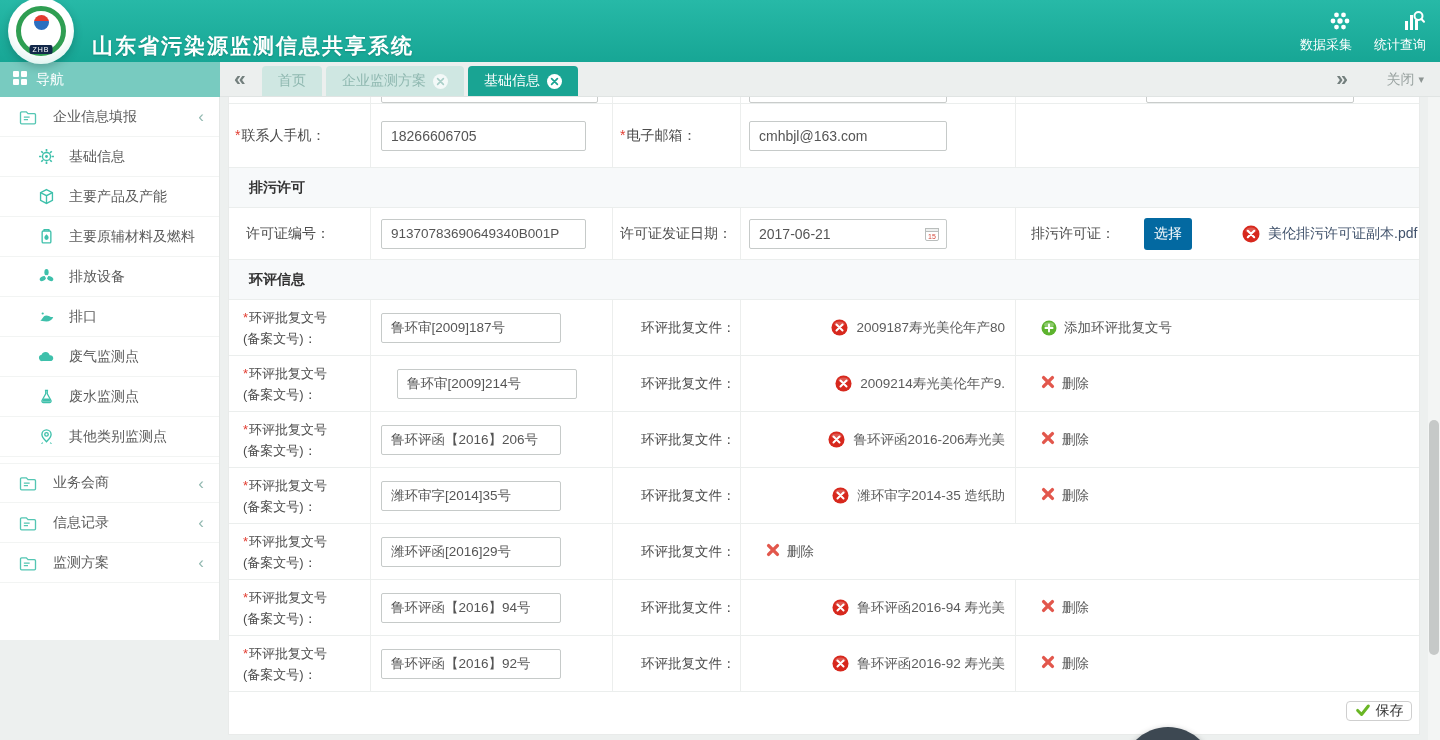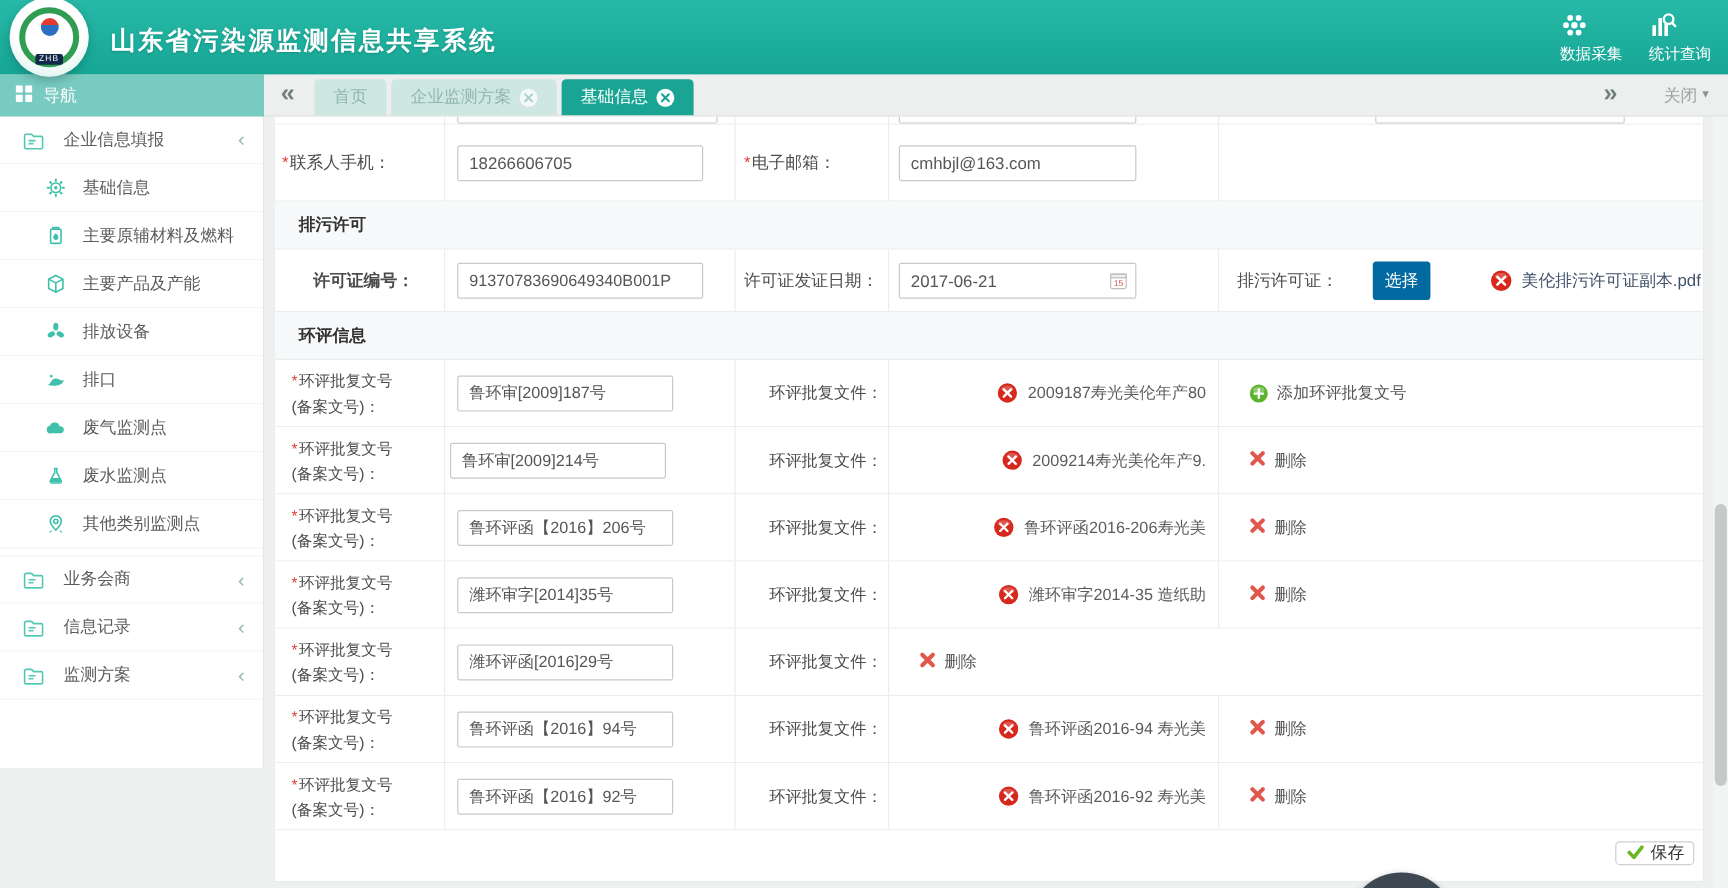--- a/index.html
+++ b/index.html
@@ -13,25 +13,25 @@
   .logo { position:absolute; left:8px; top:-2px; width:66px; height:66px; border-radius:50%;
           background:radial-gradient(circle at 50% 35%,#ffffff 55%,#e2f4f0 80%,#cdeae4);
           box-shadow:0 3px 8px rgba(0,40,35,.25); z-index:25; }
   .logo-ring { position:absolute; inset:8px; border-radius:50%; border:5px solid #2f9e52;
                background:#fff; }
   .logo-globe { position:absolute; left:50%; top:17px; width:15px; height:15px; margin-left:-7px;
                 border-radius:50%; background:linear-gradient(#e33b2f 38%,#2b6fc0 38%); }
   .logo-banner { position:absolute; left:50%; bottom:10px; transform:translateX(-50%);
                  background:#13294a; color:#fff; font-size:7px; line-height:9px; padding:0 3px;
                  border-radius:2px; letter-spacing:1px; }
-  .app-title { position:absolute; left:92px; top:4px; height:62px; line-height:62px; color:#fff;
+  .app-title { position:absolute; left:92px; top:15px; height:62px; line-height:62px; color:#fff;
                font-size:21px; font-weight:bold; letter-spacing:2px;
                text-shadow:0 1px 2px rgba(0,60,50,.25); }
   .topbar-actions { position:absolute; right:14px; top:9px; display:flex; gap:22px; }
-  .topaction { display:flex; flex-direction:column; align-items:flex-start; gap:3px; color:#fff;
+  .topaction { display:flex; flex-direction:column; align-items:flex-end; gap:3px; color:#fff;
                font-size:13px; cursor:pointer; }
   .topaction svg { display:block; }
 
   
   .tabbar { position:absolute; left:0; top:62px; width:1440px; height:35px; background:#ecefee;
             border-bottom:1px solid #e0e4e3; z-index:10; }
   .nav-head { position:absolute; left:0; top:0; width:220px; height:35px; background:#78cbc0;
               color:#fff; font-size:14px; display:flex; align-items:center; gap:9px;
               padding-left:13px; cursor:pointer; }
   .tab-scroll { position:absolute; top:0; height:35px; line-height:32px; font-size:21px;
@@ -228,36 +228,36 @@
               <path d="M12 2.6v3M12 18.4v3M2.6 12h3M18.4 12h3M5.4 5.4l2.2 2.2M16.4 16.4l2.2 2.2M18.6 5.4l-2.2 2.2M7.6 16.4l-2.2 2.2"></path>
             </g>
         </svg>
       </span>
       <span>基础信息</span>
     </div>
 
     <div class="side-item side-sub">
       <span class="ic">
         <svg width="19" height="19" viewBox="0 0 24 24" fill="none" stroke="currentColor" stroke-width="1.7">
+          <path d="M12 3.2l7.5 3.9v9.8L12 20.8l-7.5-3.9V7.1z"></path>
+            <path d="M4.5 7.1L12 11l7.5-3.9M12 11v9.8"></path>
+        </svg>
+      </span>
+      <span>主要产品及产能</span>
+    </div>
+
+    <div class="side-item side-sub">
+      <span class="ic">
+        <svg width="19" height="19" viewBox="0 0 24 24" fill="none" stroke="currentColor" stroke-width="1.7">
           <rect x="6.5" y="5" width="11" height="15" rx="1.5"></rect>
             <path d="M9 5V3.4h6V5"></path>
           <path d="M12 9.3c1.8 1.6 2.7 2.9 2.7 4.3A2.7 2.7 0 0112 16.3a2.7 2.7 0 01-2.7-2.7c0-1.4.9-2.7 2.7-4.3z" fill="currentColor" stroke="none"></path>
         </svg>
       </span>
       <span>主要原辅材料及燃料</span>
-    </div>
-
-    <div class="side-item side-sub">
-      <span class="ic">
-        <svg width="19" height="19" viewBox="0 0 24 24" fill="none" stroke="currentColor" stroke-width="1.7">
-          <path d="M12 3.2l7.5 3.9v9.8L12 20.8l-7.5-3.9V7.1z"></path>
-            <path d="M4.5 7.1L12 11l7.5-3.9M12 11v9.8"></path>
-        </svg>
-      </span>
-      <span>主要产品及产能</span>
     </div>
 
     <div class="side-item side-sub">
       <span class="ic">
         <svg width="19" height="19" viewBox="0 0 24 24" fill="currentColor">
           <ellipse cx="12" cy="6.6" rx="2.7" ry="4.2"></ellipse>
           <ellipse cx="12" cy="6.6" rx="2.7" ry="4.2" transform="rotate(120 12 12)"></ellipse>
           <ellipse cx="12" cy="6.6" rx="2.7" ry="4.2" transform="rotate(240 12 12)"></ellipse>
           <circle cx="12" cy="12" r="1.7" fill="#fff"></circle>
         </svg>
@@ -368,21 +368,21 @@
       </div>
       <div class="c c5"></div>
     </div>
 
     <div class="row section-row">
       <span>排污许可</span>
     </div>
 
     <div class="row license-row">
       <div class="c c1 cb">
-        <span class="lbl" style="padding-left:32px;font-weight:bold;">许可证编号：</span>
+        <span class="lbl" style="padding-left:17px;">许可证编号：</span>
       </div>
       <div class="c c2 cb">
         <input class="txt" style="width: 205px; margin-left: 10px; font-size: 13.5px;" value="91370783690649340B001P">
       </div>
       <div class="c c3 cb">
         <span class="lbl">许可证发证日期：</span>
       </div>
       <div class="c c4 cb">
         <span class="datewrap">
           <input class="txt" style="width: 198px;" value="2017-06-21">
@@ -452,21 +452,21 @@
     </div>
   </div>
         <div class="row eia-row">
     <div class="c c1 cb">
       <div class="lbl2">
         <span class="req">*</span><span>环评批复文号</span><br>
         <span>(备案文号)：</span>
       </div>
     </div>
     <div class="c c2 cb">
-      <input class="txt doc-input" style="width: 180px; margin-left: 4px; font-size: 13.5px;" value="鲁环审[2009]214号">
+      <input class="txt doc-input" style="width: 180px; margin-left: 26px; font-size: 13.5px;" value="鲁环审[2009]214号">
     </div>
     <div class="c c3 cb">
       <span class="lbl">环评批复文件：</span>
     </div>
     <div class="c c4 cb filecell">
       <span class="circle-x">
         <svg width="17" height="17" viewBox="0 0 18 18">
           <circle cx="9" cy="9" r="8.5" fill="#d7281d"></circle>
           <ellipse cx="9" cy="5.4" rx="5.5" ry="2.8" fill="#ffffff" opacity="0.22"></ellipse>
           <path d="M5.8 5.8l6.4 6.4M12.2 5.8l-6.4 6.4" stroke="#fff" stroke-width="2.1" stroke-linecap="round"></path>

